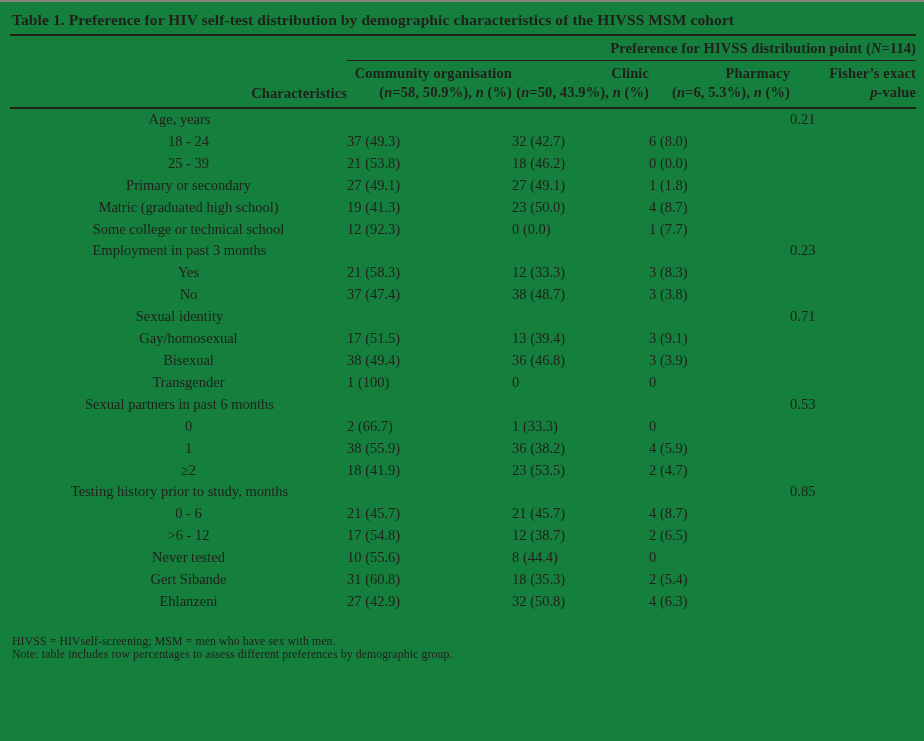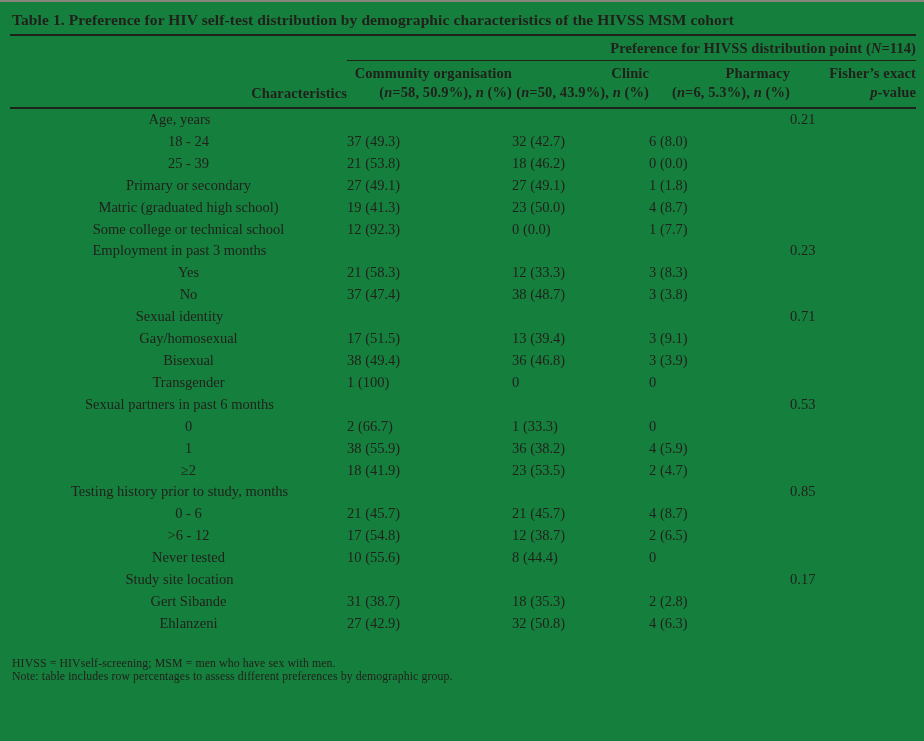--- a/index.html
+++ b/index.html
@@ -263,31 +263,24 @@
     <td></td>
   </tr>
         <tr>
     <td class="label-cell indent">Never tested</td>
     <td>10 (55.6)</td>
     <td>8 (44.4)</td>
     <td>0</td>
     <td></td>
   </tr>
         <tr>
-    <td class="label-cell">Study site location</td>
-    <td></td>
-    <td></td>
-    <td></td>
-    <td>0.17</td>
-  </tr>
-        <tr>
     <td class="label-cell indent">Gert Sibande</td>
-    <td>31 (38.7)</td>
+    <td>31 (60.8)</td>
     <td>18 (35.3)</td>
-    <td>2 (2.8)</td>
+    <td>2 (5.4)</td>
     <td></td>
   </tr>
         <tr>
     <td class="label-cell indent">Ehlanzeni</td>
     <td>27 (42.9)</td>
     <td>32 (50.8)</td>
     <td>4 (6.3)</td>
     <td></td>
   </tr>
       </tbody>

